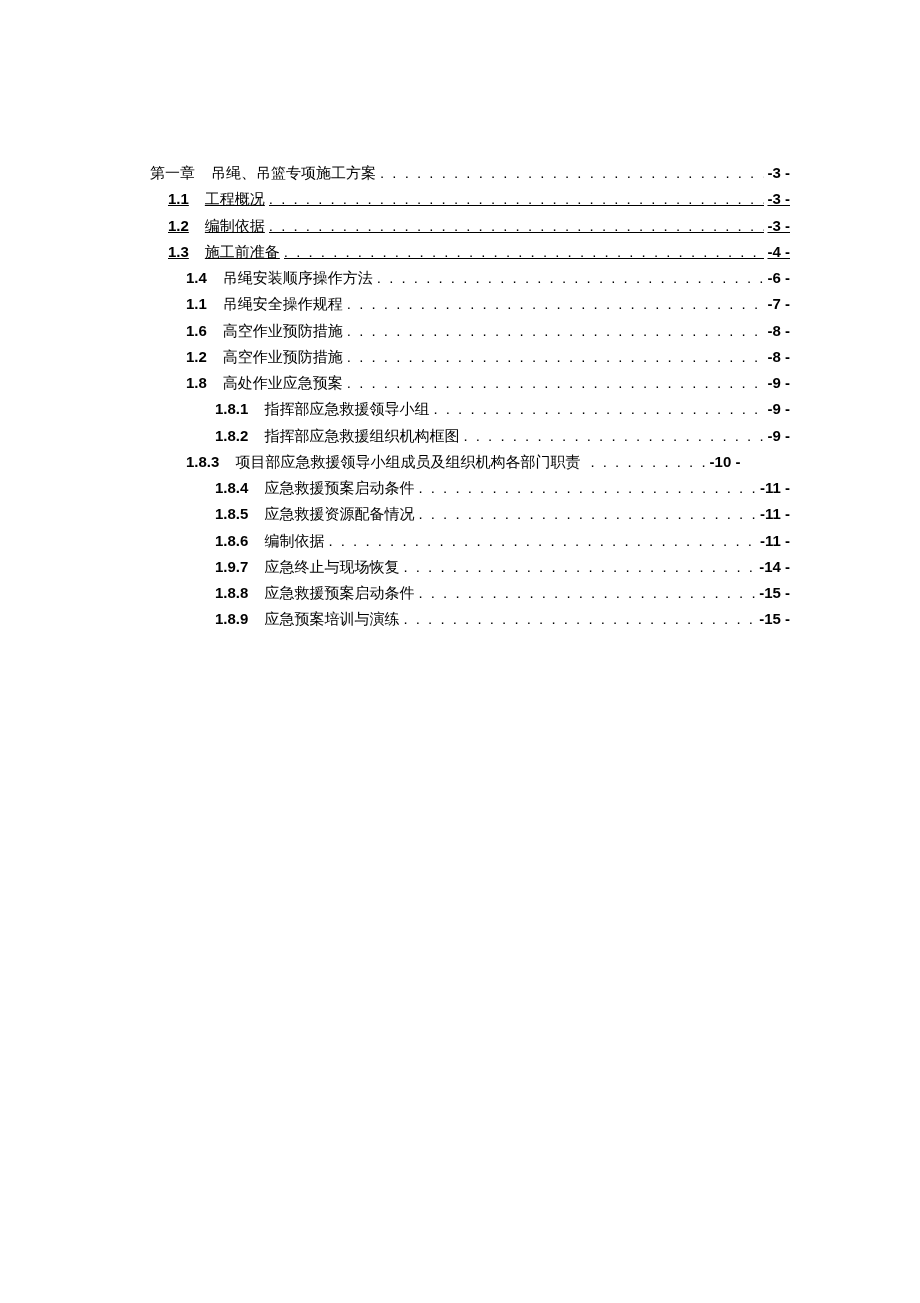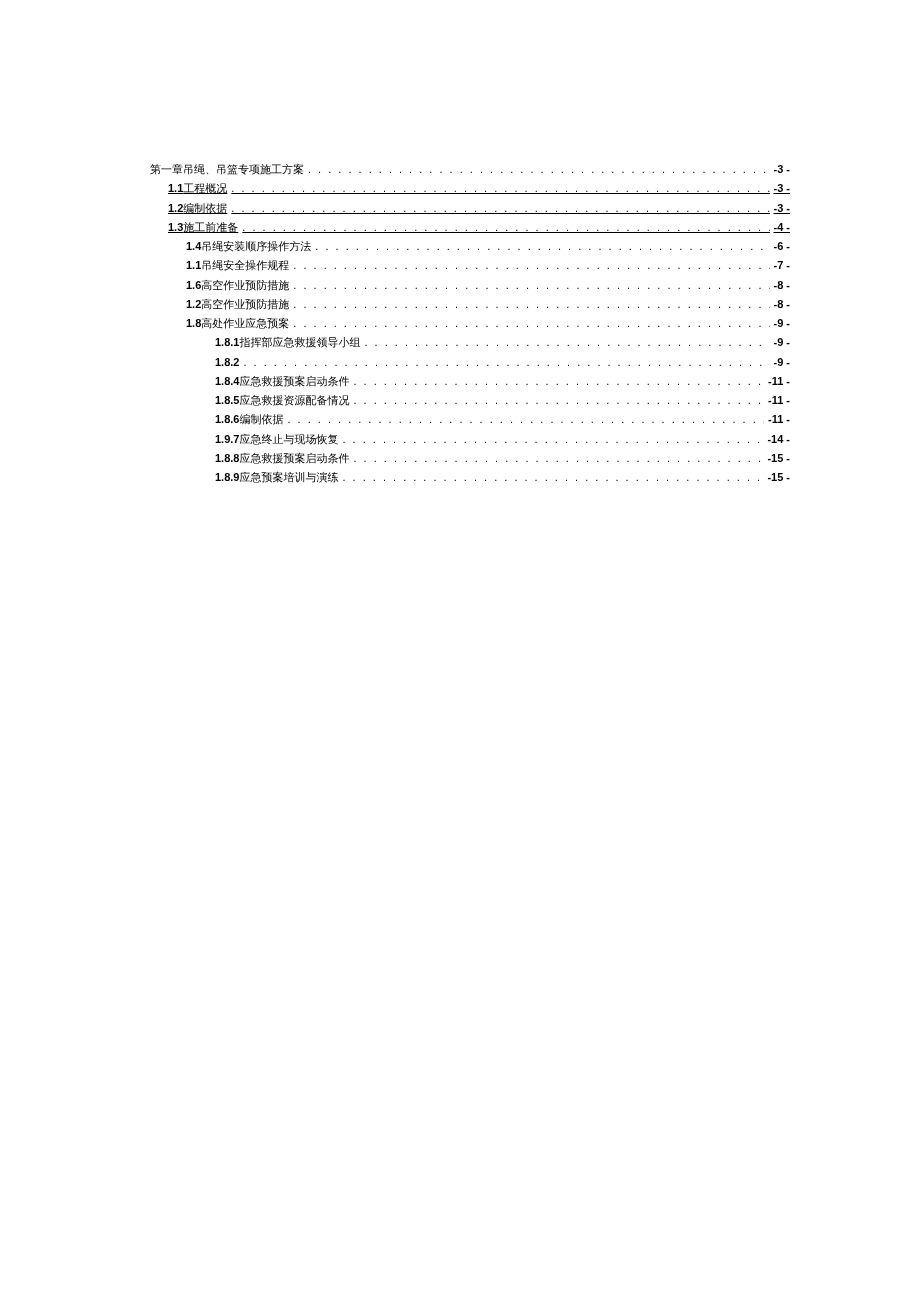--- a/index.html
+++ b/index.html
@@ -11,30 +11,30 @@
       background: #ffffff;
       width: 920px;
       height: 1303px;
       font-family: "SimSun", "Microsoft YaHei", sans-serif;
       padding: 160px 130px 0 150px;
       color: #000;
     }
     .toc-entry {
       display: flex;
       align-items: baseline;
-      font-size: 11px;
+      font-size: 15px;
       line-height: 1.75;
       white-space: nowrap;
     }
     .toc-entry .number {
       font-weight: bold;
       font-family: Arial, sans-serif;
     }
     .toc-entry .title {
-      margin-left: 0;
+      margin-left: 16px;
     }
     .toc-entry .dots {
       flex: 1;
       overflow: hidden;
       letter-spacing: 2px;
       margin: 0 4px;
       color: #000;
     }
     .toc-entry .page {
       font-weight: bold;
@@ -107,22 +107,29 @@
       <span class="page">-9 -</span>
     </div>
     <div class="toc-entry indent-3">
       <span class="number">1.8.1</span>
       <span class="title"> 指挥部应急救援领导小组</span>
       <span class="dots">. . . . . . . . . . . . . . . . . . . . . . . . . . . . . . . . . . . . . . . . . . . . . . . . . . . . . . . . . . . . . . . . . . . . . . . . . . . . . . . . . . . . . . . . . . . . . . . . . . . .</span>
       <span class="page">-9 -</span>
     </div>
     <div class="toc-entry indent-3">
       <span class="number">1.8.2</span>
+      <span class="title"> 指挥部应急救援组织机构框图</span>
       <span class="dots">. . . . . . . . . . . . . . . . . . . . . . . . . . . . . . . . . . . . . . . . . . . . . . . . . . . . . . . . . . . . . . . . . . . . . . . . . . . . . . . . . . . . . . . . . . . . . . . . . . . .</span>
       <span class="page">-9 -</span>
+    </div>
+    <div class="toc-entry indent-2">
+      <span class="number">1.8.3</span>
+      <span class="title"> 项目部应急救援领导小组成员及组织机构各部门职责</span>
+      <span class="dots" style="flex: 0 0 auto; margin-left: 10px; margin-right: 2px;">. . . . . . . . . .</span>
+      <span class="page">-10 -</span>
     </div>
     <div class="toc-entry indent-3">
       <span class="number">1.8.4</span>
       <span class="title"> 应急救援预案启动条件</span>
       <span class="dots">. . . . . . . . . . . . . . . . . . . . . . . . . . . . . . . . . . . . . . . . . . . . . . . . . . . . . . . . . . . . . . . . . . . . . . . . . . . . . . . . . . . . . . . . . . . . . . . . . . . .</span>
       <span class="page">-11 -</span>
     </div>
     <div class="toc-entry indent-3">
       <span class="number">1.8.5</span>
       <span class="title"> 应急救援资源配备情况</span>

